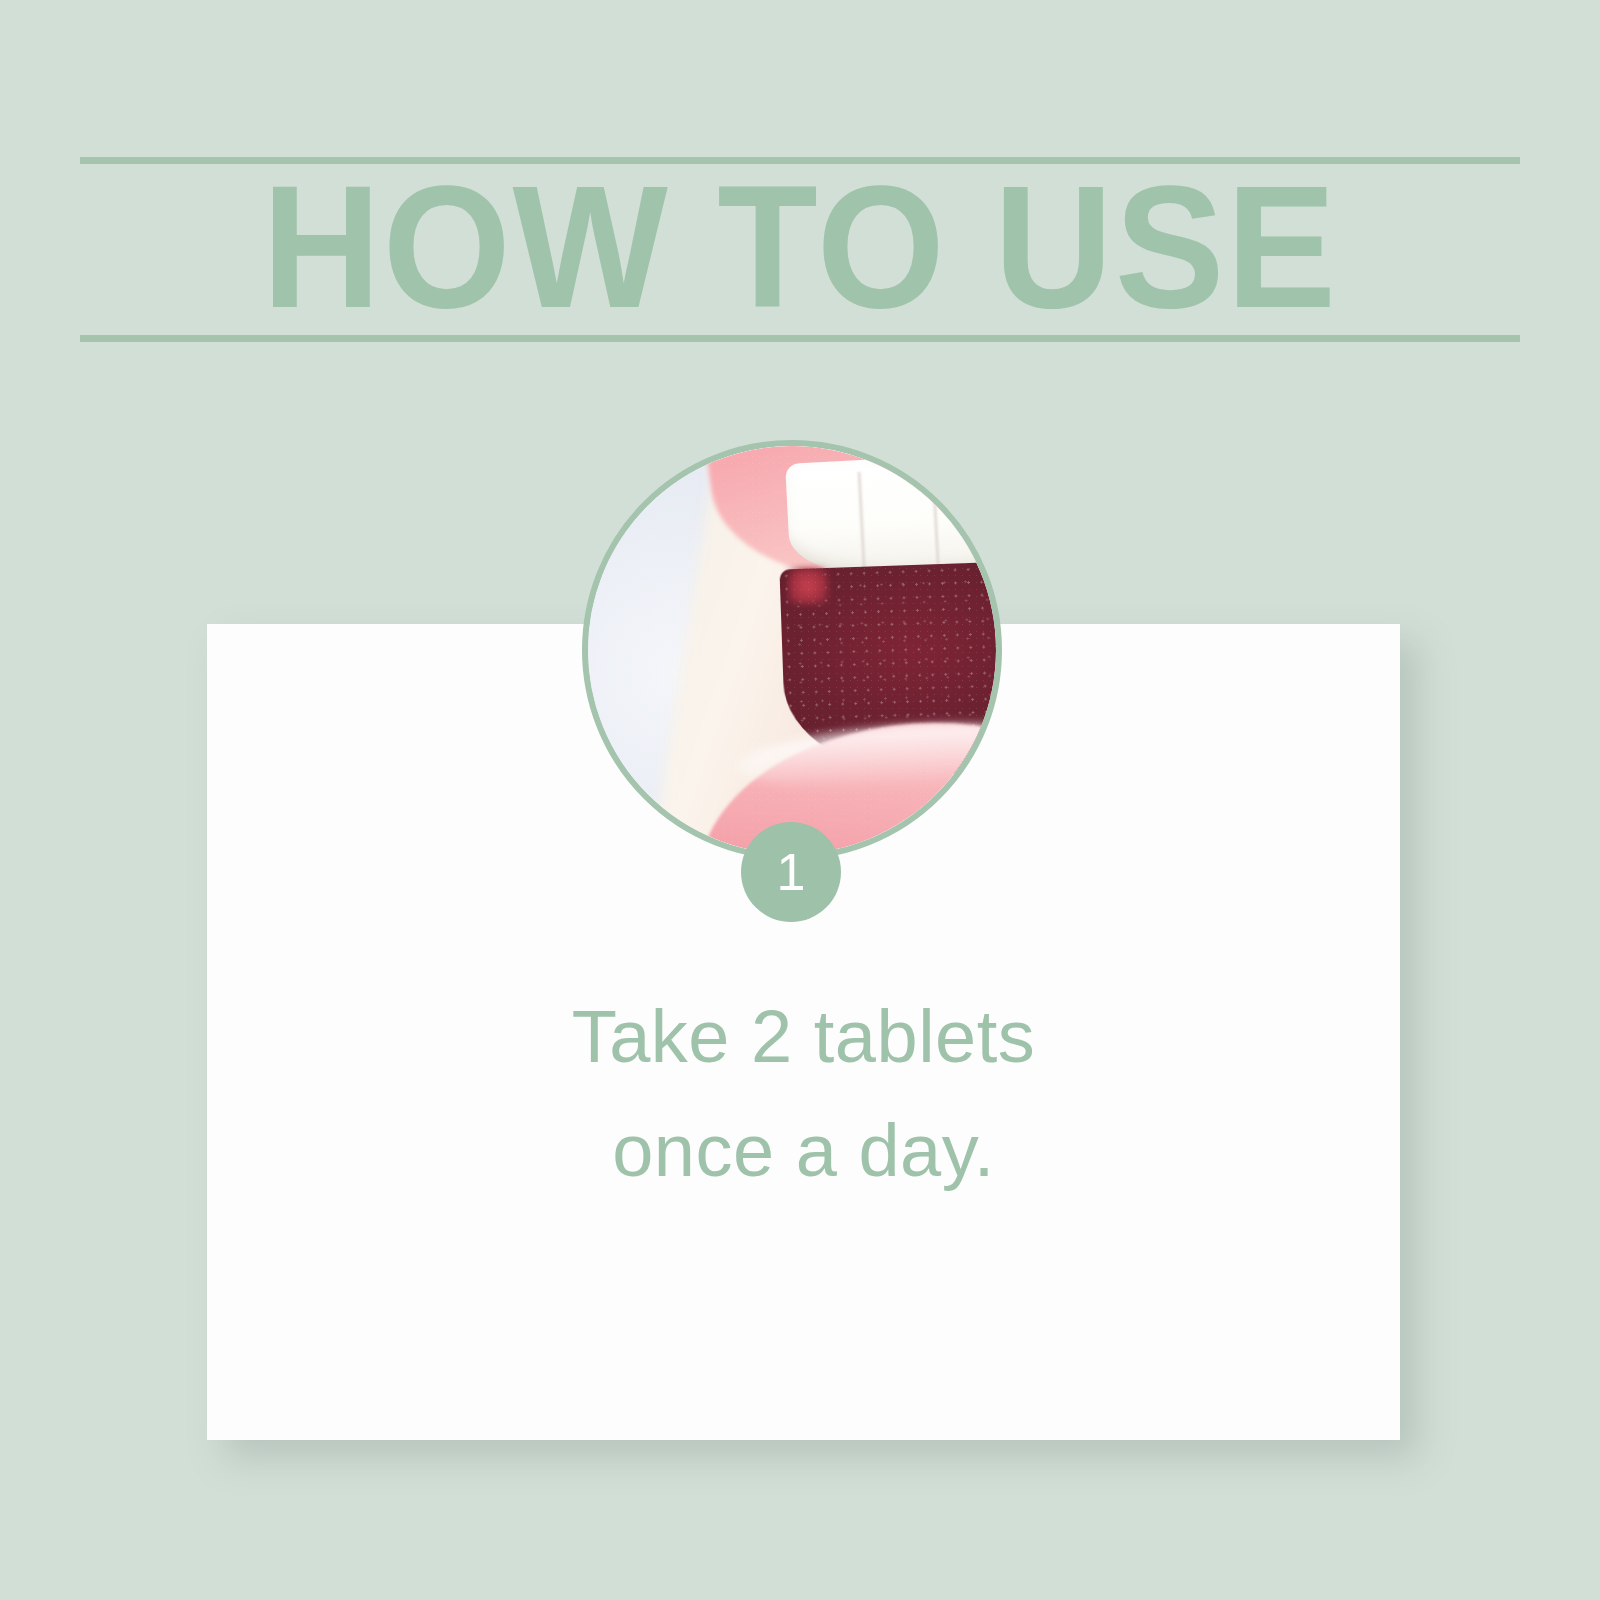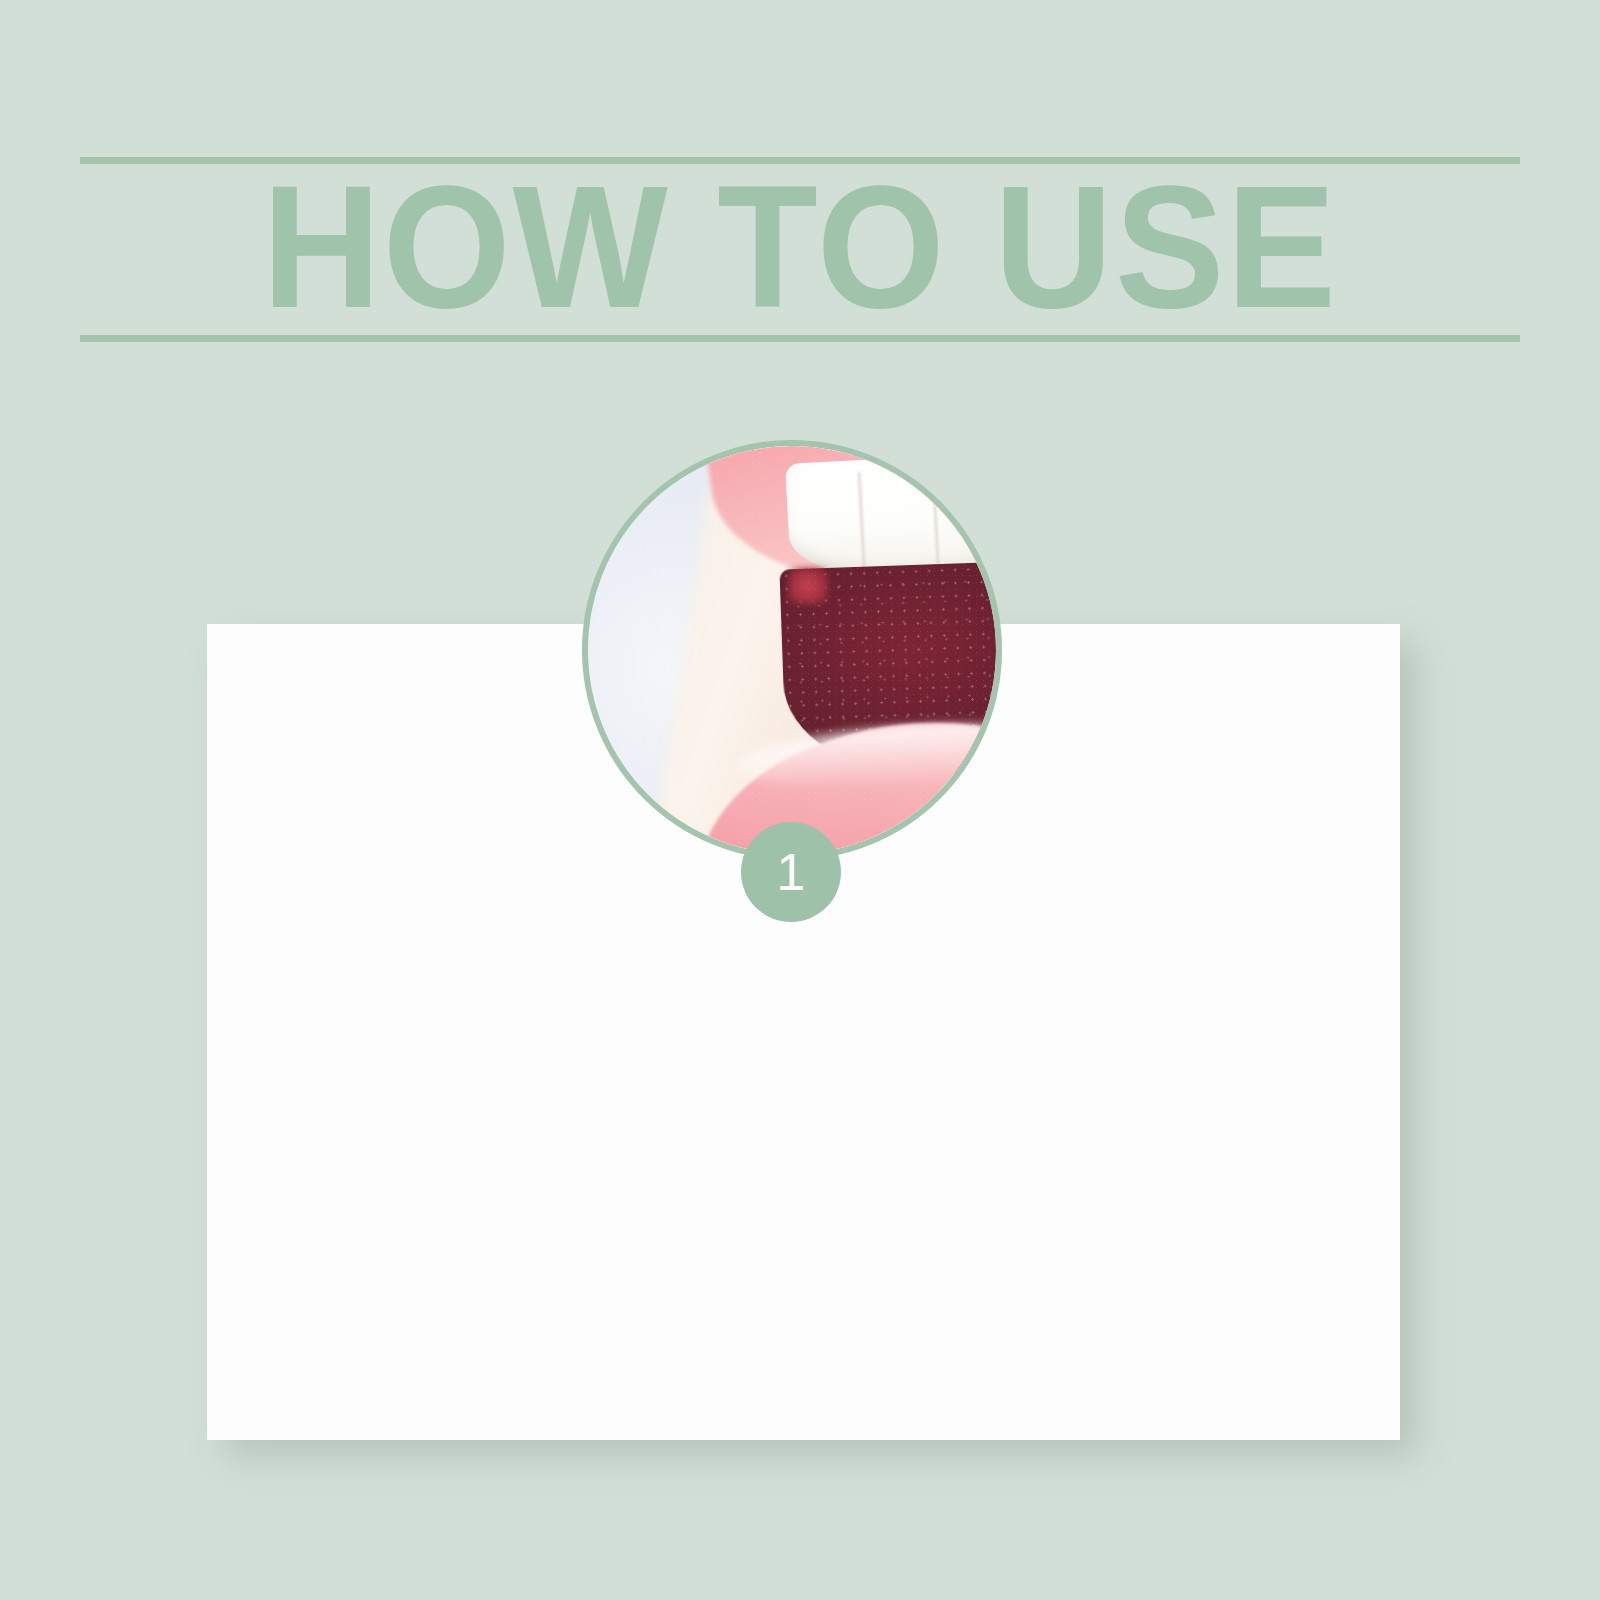--- a/index.html
+++ b/index.html
@@ -242,13 +242,15 @@
       <div class="ph-grain"></div>
     </div>
   </div>
 </div>
 
 <div class="step-badge">
   <span>1</span>
 </div>
 
 <div class="card-text">
+  <div>Take 2 tablets</div>
+  <div>once a day.</div>
 </div>
 
 </body></html>

